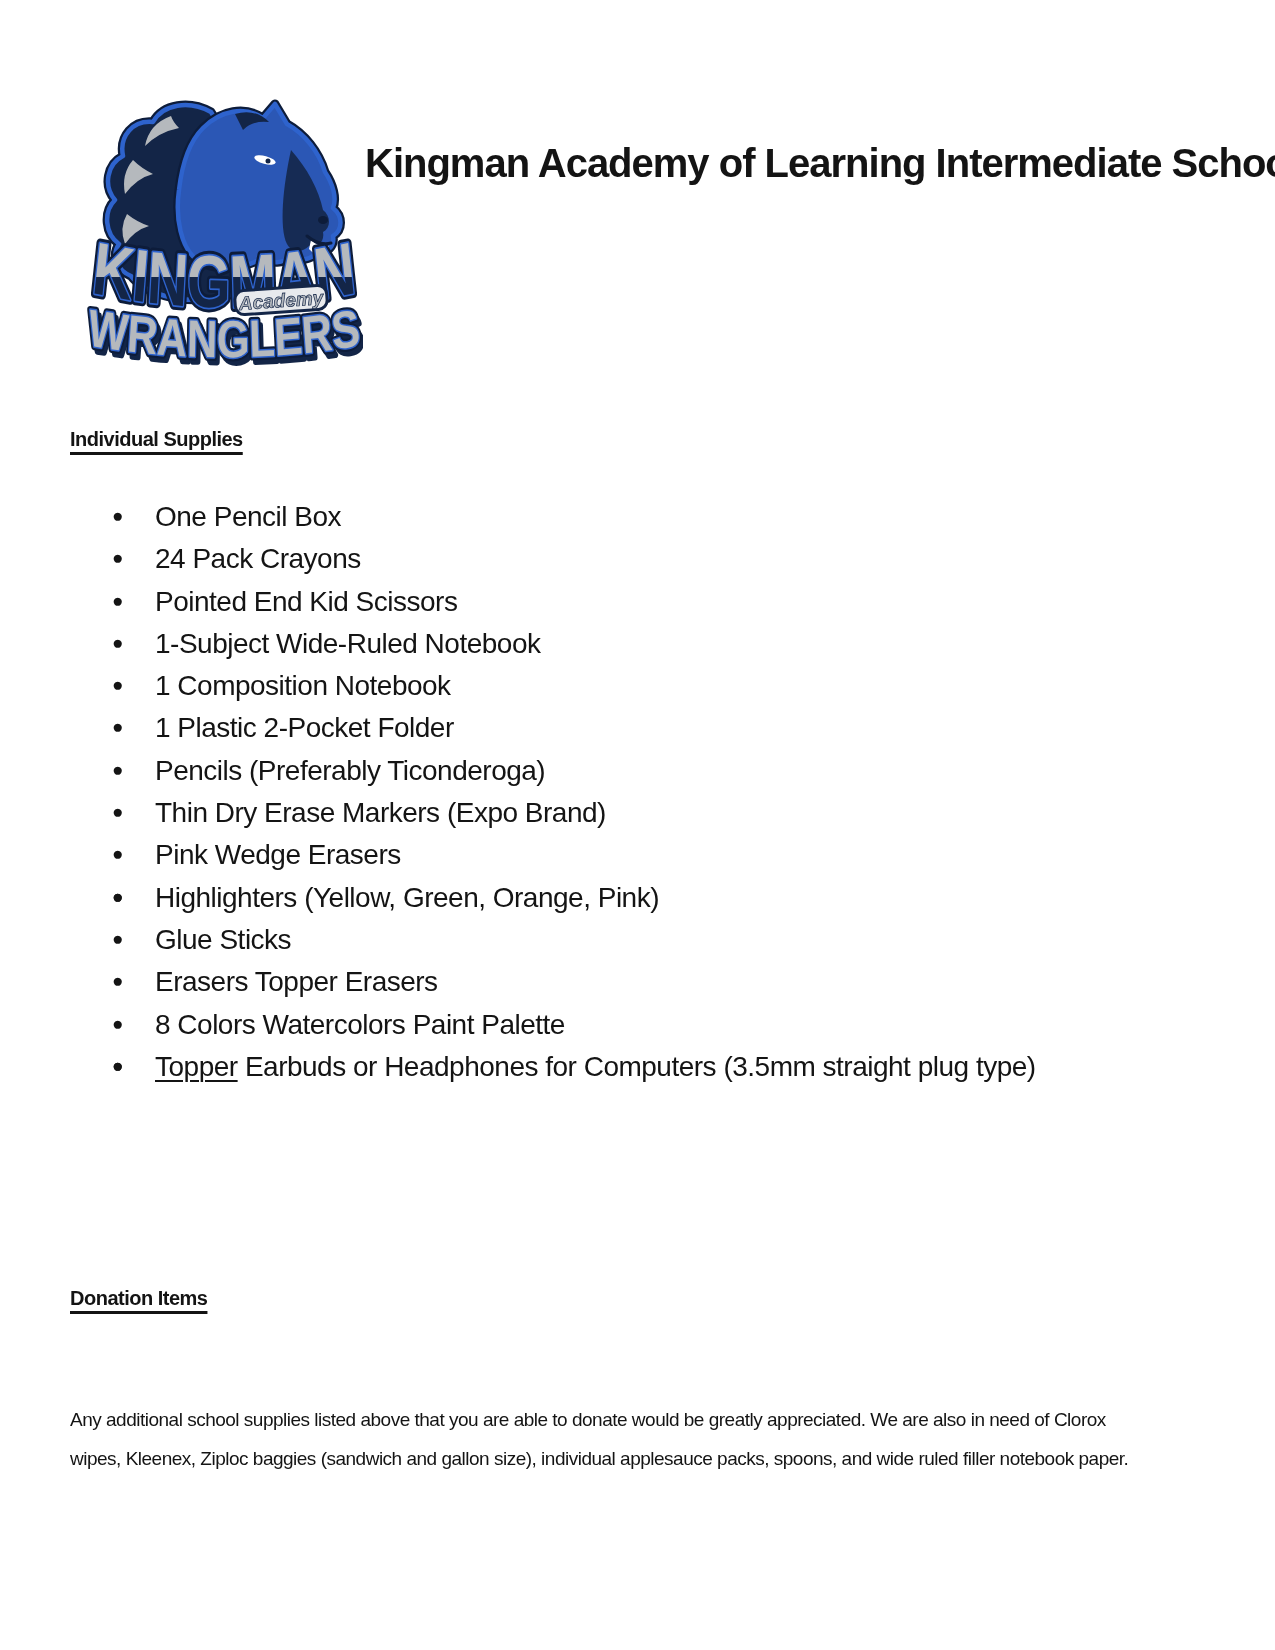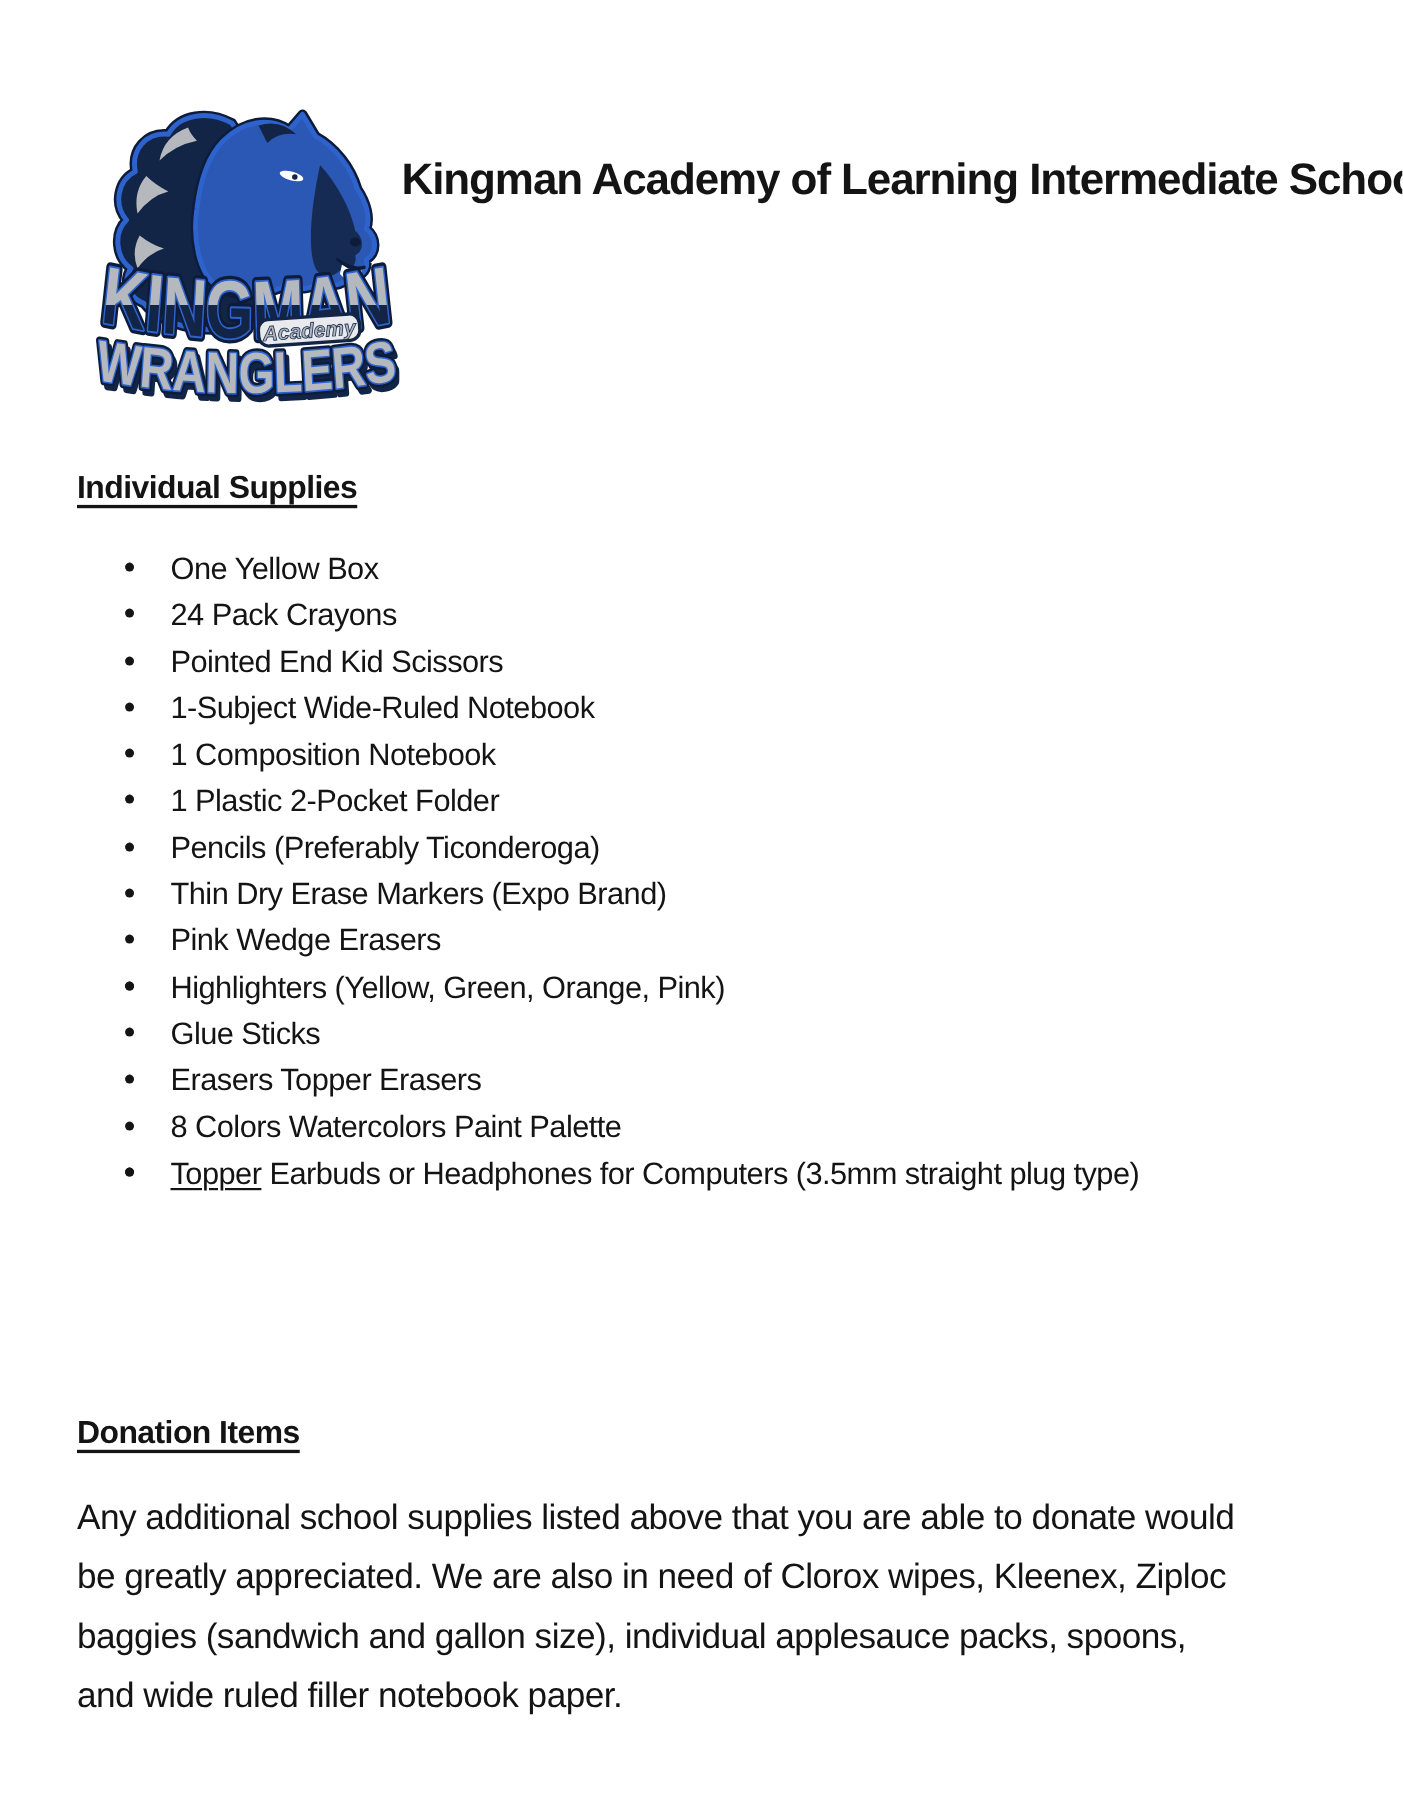--- a/index.html
+++ b/index.html
@@ -29,21 +29,21 @@
     font-weight:bold;
     letter-spacing:-1px;
     white-space:nowrap;
   }
   .title1{top:141px;}
   .title2{top:214px;}
   .section-heading{
     position:absolute;
     left:70px;
     margin:0;
-    font-size:29px;
+    font-size:20px;
     font-weight:bold;
     letter-spacing:-0.5px;
     text-decoration:underline;
     text-decoration-thickness:3px;
     text-underline-offset:6px;
   }
   .h-individual{top:428px;}
   .h-donation{top:1287px;}
   .supply-list{
     position:absolute;
@@ -66,25 +66,25 @@
     position:absolute;
     left:42px;
     top:-1px;
     font-size:19px;
     line-height:42.3px;
   }
   .u{ text-decoration:underline; text-decoration-thickness:2px; text-underline-offset:4px; }
   .donation-paragraph{
     position:absolute;
     left:70px;
-    top:1352px;
+    top:1400px;
     width:1060px;
     margin:0;
-    font-size:32px;
-    line-height:54px;
+    font-size:19px;
+    line-height:39px;
     letter-spacing:-0.5px;
   }
   .logo text{ font-family:"Liberation Sans", sans-serif; }
   .academy-text{ font-family:"Liberation Serif", serif; }
 </style>
 </head>
 <body>
 
 <div class="page">
 
@@ -151,21 +151,21 @@
       </text>
     </g>
   </svg>
 
   <h1 class="title-line title1">Kingman Academy of Learning Intermediate School</h1>
 
   <h2 class="section-heading h-individual">Individual Supplies</h2>
 
   <ul class="supply-list">
       <li>
-      <span class="dot">●</span><span class="u"></span><span>One Yellow Box</span>
+      <span class="dot">●</span><span class="u"></span><span>One Pencil Box</span>
     </li>
       <li>
       <span class="dot">●</span><span class="u"></span><span>24 Pack Crayons</span>
     </li>
       <li>
       <span class="dot">●</span><span class="u"></span><span>Pointed End Kid Scissors</span>
     </li>
       <li>
       <span class="dot">●</span><span class="u"></span><span>1-Subject Wide-Ruled Notebook</span>
     </li>

